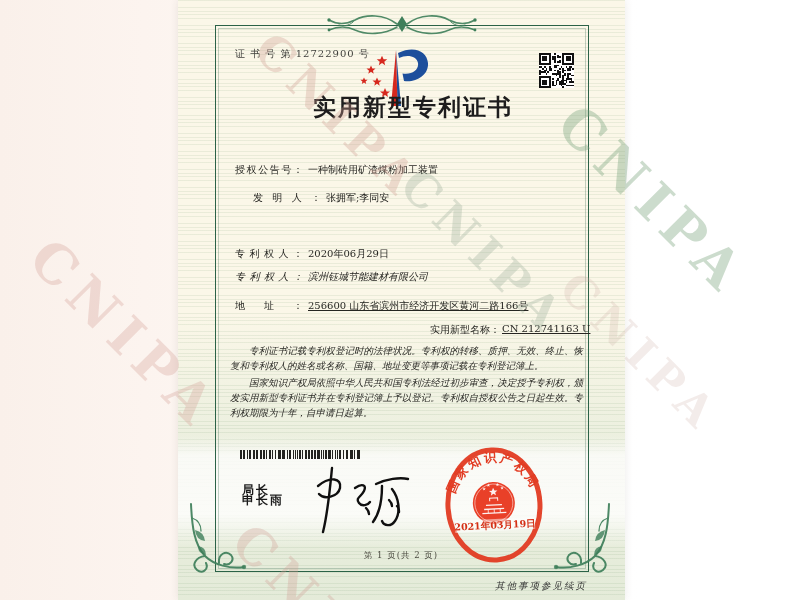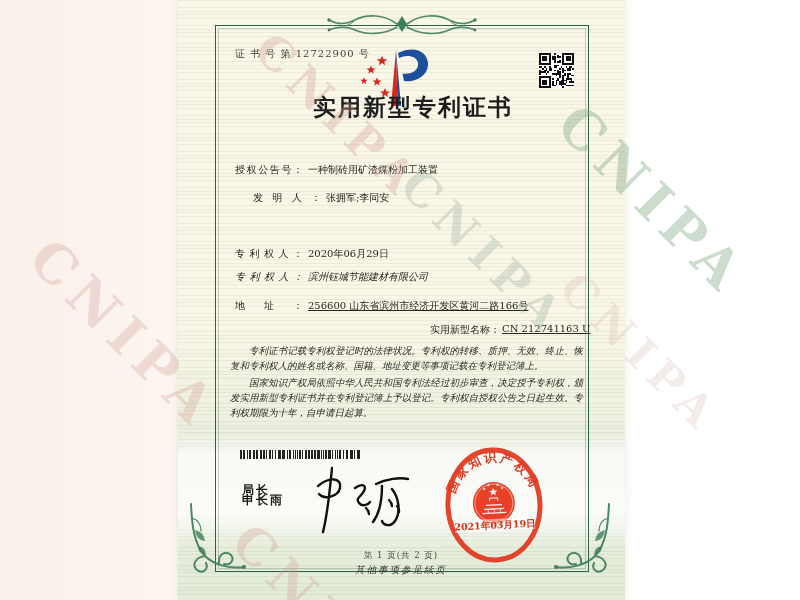--- a/index.html
+++ b/index.html
@@ -345,15 +345,15 @@
         <path d="M43,58 h16" stroke-width="1.3"></path>
         <path d="M41,62 h20" stroke-width="1.3"></path>
         <path d="M39,66 h24" stroke-width="1.3"></path>
         <path d="M45,62 v4 M51,62 v4 M57,62 v4" stroke-width=".8"></path>
       </g>
       <rect x="11" y="72" width="80" height="12" fill="#ffffff" opacity=".5"></rect>
       <text x="51" y="81.5" text-anchor="middle" font-size="9.5" font-weight="bold" fill="#d43016">2021年03月19日</text>
     </svg>
 
     <div class="abs footer" style="left:37px;top:550px;">第 1 页(共 2 页)</div>
-    <div class="abs note" style="left:37px;top:564px;">其他事项参见续页</div>
+    <div class="abs note" style="left:37px;top:580px;text-align:right;">其他事项参见续页</div>
   </div>
 </div>
 
 </body></html>

